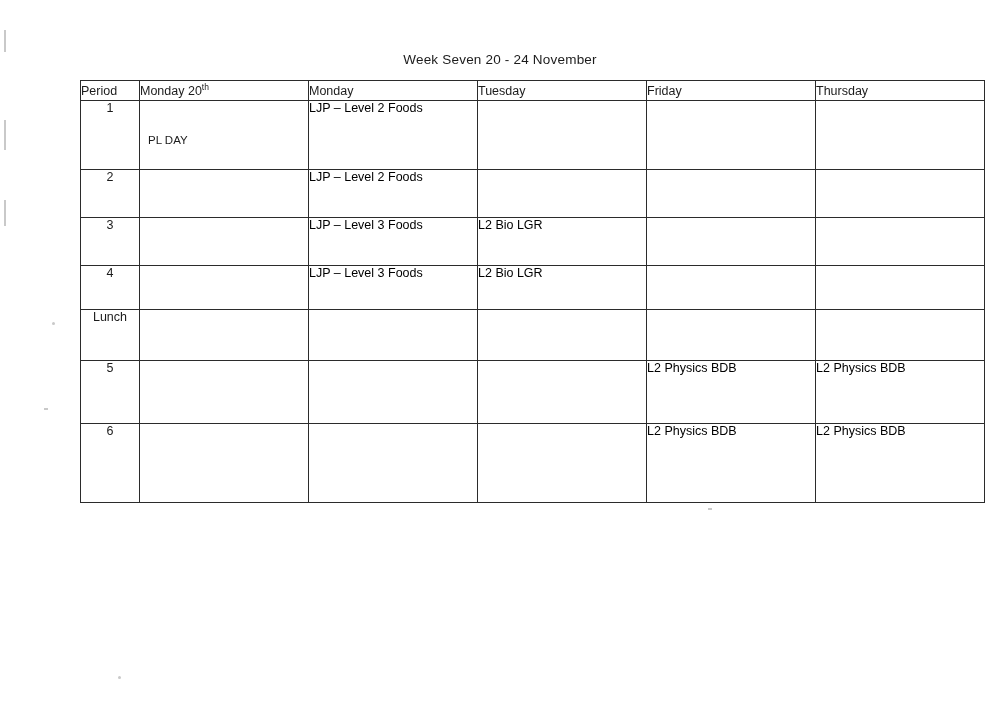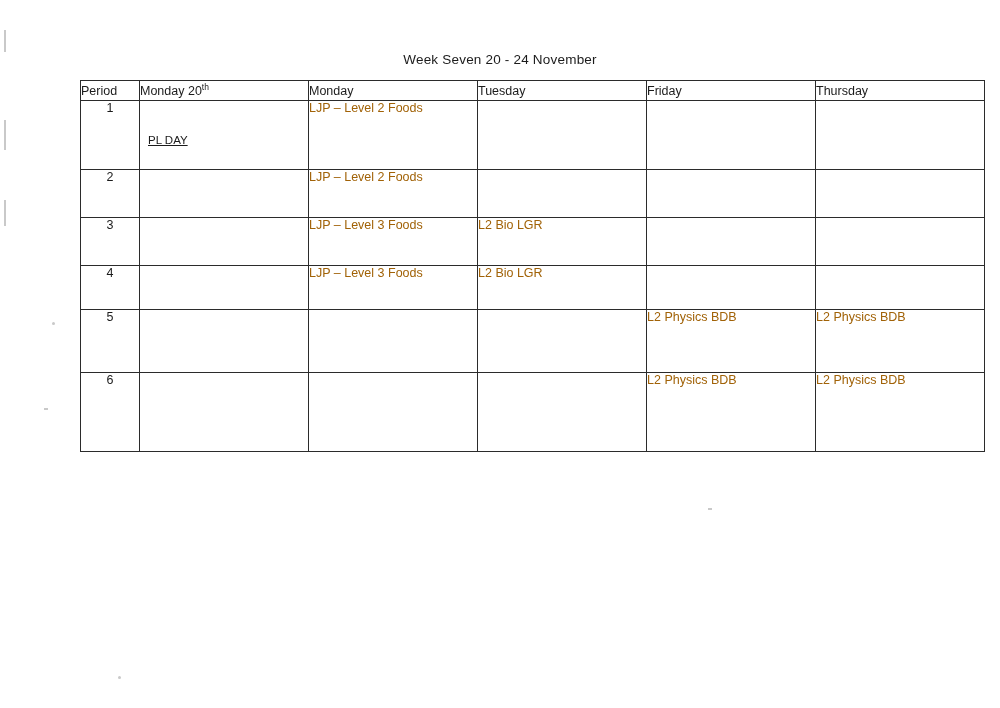--- a/index.html
+++ b/index.html
@@ -78,34 +78,33 @@
   td.period-cell {
     text-align: center;
     font-size: 12.5px;
     padding-top: 3px;
     color: #1b1b1b;
   }
 
   td.entry {
     font-size: 12.5px;
     padding: 4px 0 0 5px;
-    color: #a16207;
+    color: #000000;
     line-height: 1.2;
   }
 
   td.shaded {
     background: #b8b8b8;
   }
 
   td.shaded .shaded-label {
     display: block;
     padding: 33px 0 0 8px;
     font-size: 11.5px;
     color: #1b1b1b;
-    text-decoration: underline;
   }
 
   sup {
     font-size: 8.5px;
     vertical-align: super;
     line-height: 0;
   }
 
   
   tr.r1 td { height: 68px; }
@@ -172,20 +171,28 @@
           <td class="entry"></td>
         </tr>
         <tr class="r4">
           <td class="period-cell">4</td>
           <td class="shaded"></td>
           <td class="entry">LJP – Level 3 Foods</td>
           <td class="entry">L2 Bio LGR</td>
           <td class="entry"></td>
           <td class="entry"></td>
         </tr>
+        <tr class="lunch">
+          <td class="period-cell">Lunch</td>
+          <td class="shaded"></td>
+          <td class="entry"></td>
+          <td class="entry"></td>
+          <td class="entry"></td>
+          <td class="entry"></td>
+        </tr>
         <tr class="r5">
           <td class="period-cell">5</td>
           <td class="shaded"></td>
           <td class="entry"></td>
           <td class="entry"></td>
           <td class="entry">L2 Physics BDB</td>
           <td class="entry">L2 Physics BDB</td>
         </tr>
         <tr class="r6">
           <td class="period-cell">6</td>

